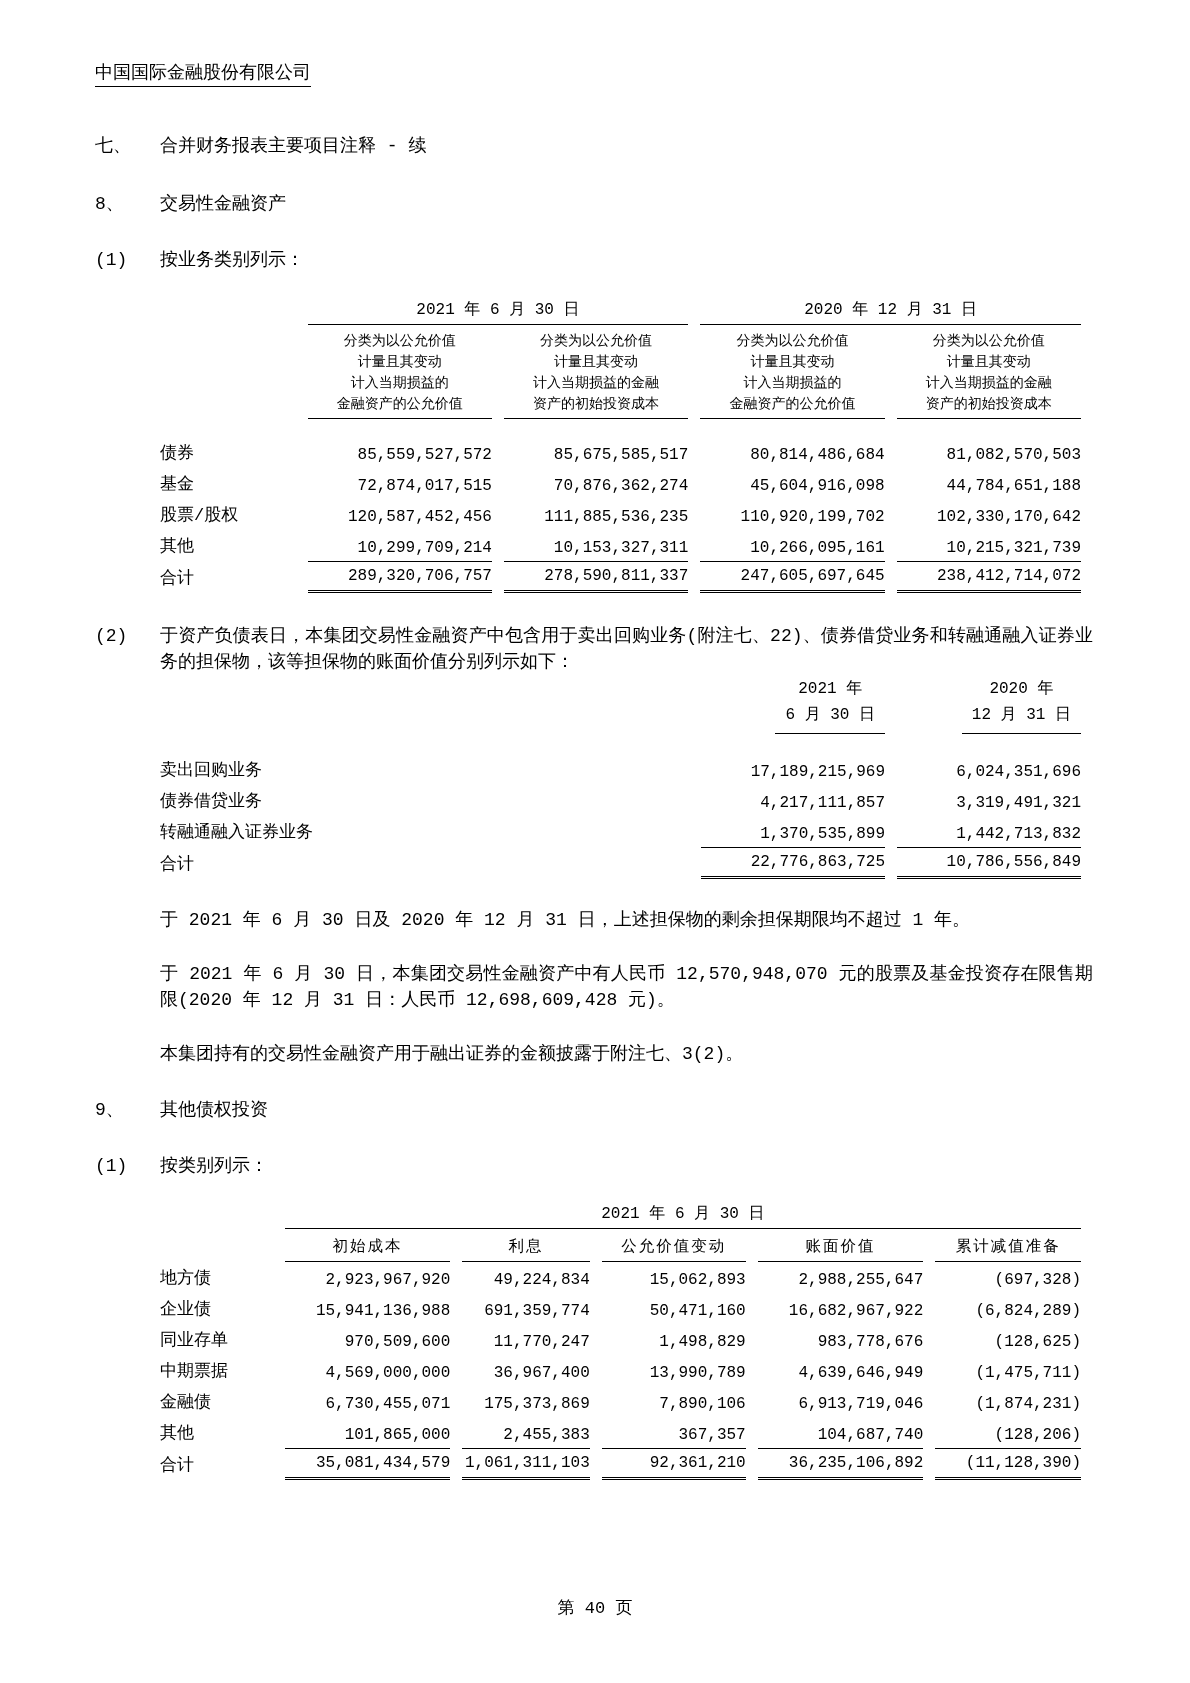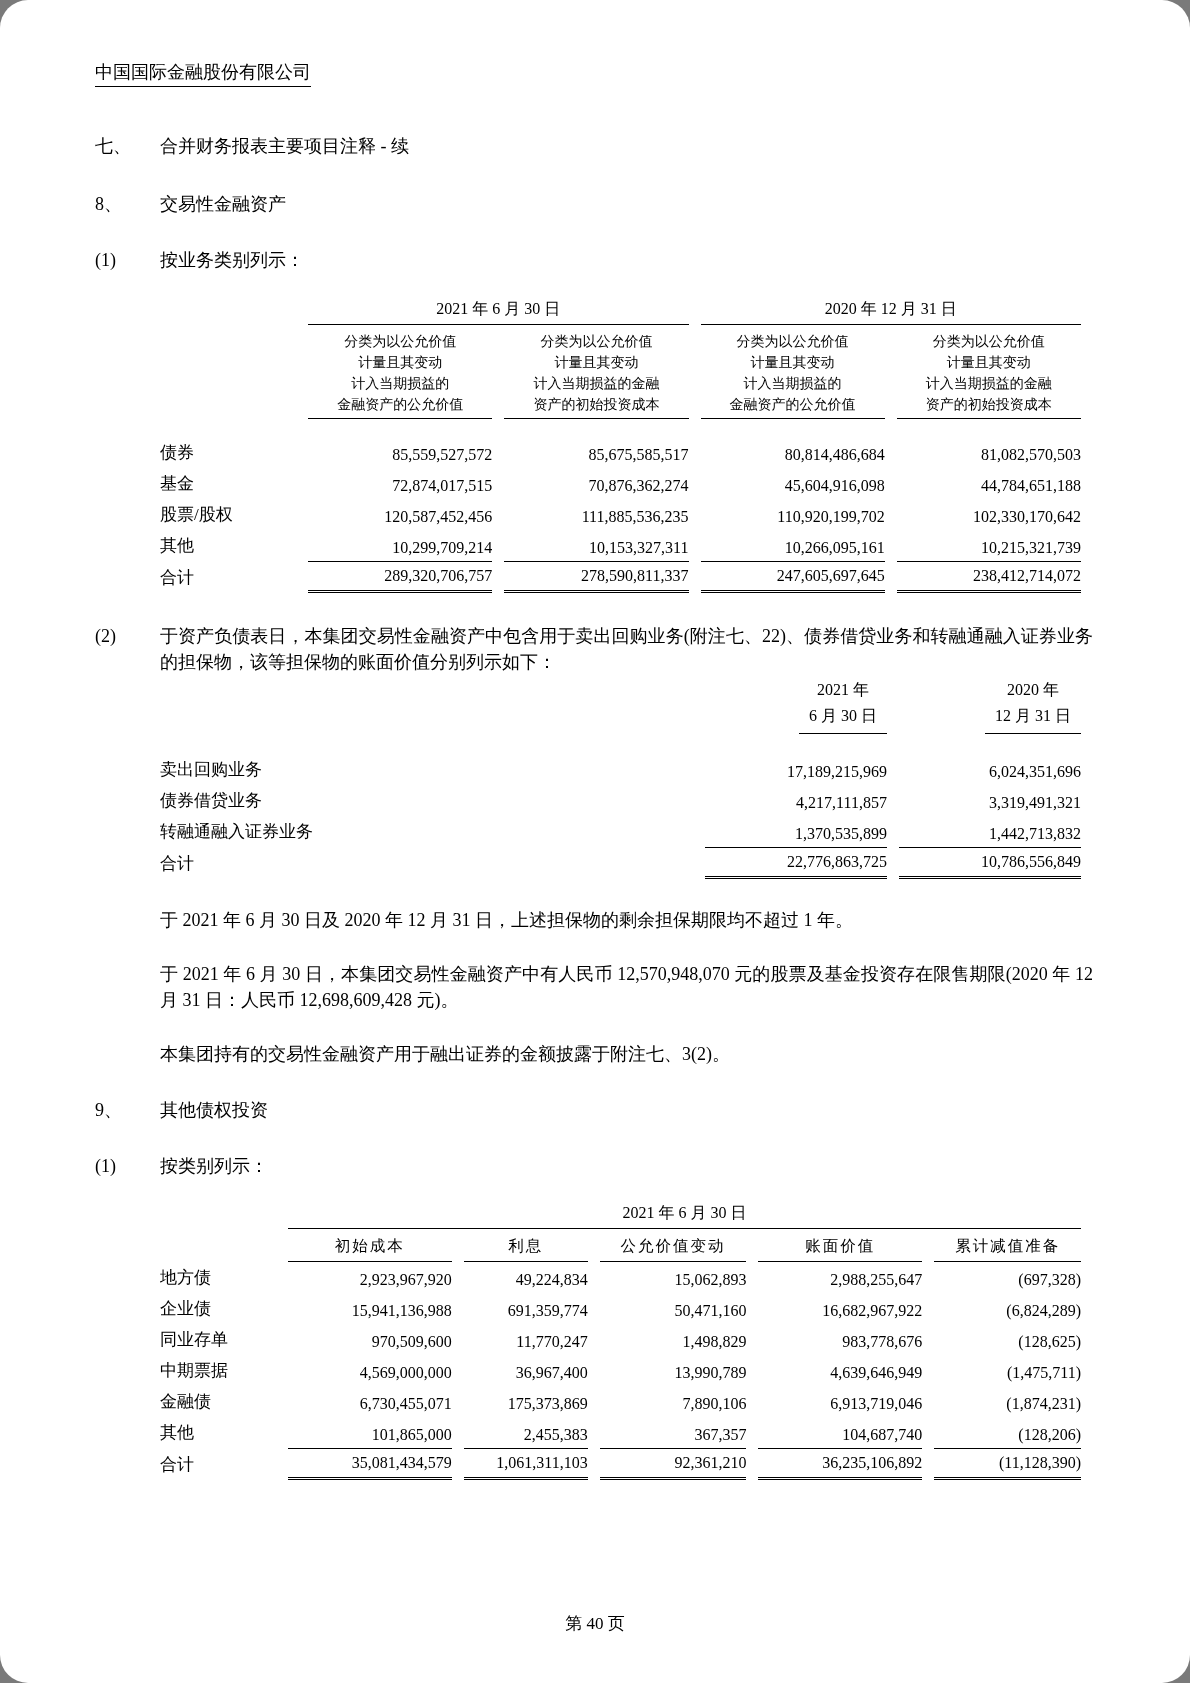--- a/index.html
+++ b/index.html
@@ -1,21 +1,21 @@
 <!DOCTYPE html>
 <html><head>
 <meta charset="utf-8">
 <style>
   * { box-sizing: border-box; }
   html, body { margin: 0; padding: 0; background: #7a7a7a; }
   .page {
     width: 1190px; height: 1683px; margin: 0 auto;
     background: #ffffff; color: #000;
-    font-family: Liberation Serif, serif;
-    position: relative; overflow: hidden; border-radius: 28px;
+    font-family: Liberation Mono, monospace;
+    position: relative; overflow: hidden;
   }
   .inner { padding: 60px 97px 0 95px; }
 
   .company { font-size: 18px; }
   .company span { display: inline-block; border-bottom: 1.6px solid #000; padding-bottom: 2px; }
 
   .sec { display: flex; font-size: 18px; line-height: 1.45; }
   .sec .n { width: 65px; flex: none; }
   .sec .t { flex: 1; }
   .para { text-align: justify; }
@@ -52,21 +52,21 @@
   .t3 { margin-top: 22px; }
   .t3 col.cl  { width: 122px; }
   .t3 col.c1  { width: 172px; }
   .t3 col.c2  { width: 128px; }
   .t3 col.c3  { width: 152px; }
   .t3 col.c4  { width: 172px; }
   .t3 col.c5  { width: 152px; }
   .t3 th.grp { text-align: center; border-bottom: 1px solid #000; font-size: 16px; padding-bottom: 4px; }
   .t3 th.colh { text-align: center; border-bottom: 1px solid #000; font-size: 15.5px; letter-spacing: 2px; padding-top: 7px; padding-bottom: 4px; white-space: nowrap; }
 
-  .footer { position: absolute; left: 0; right: 0; bottom: 48px; text-align: center; font-size: 17px; }
+  .footer { position: absolute; left: 0; right: 0; bottom: 64px; text-align: center; font-size: 17px; }
 </style>
 </head>
 <body>
 
 <div class="page">
   <div class="inner">
 
     <div class="company">
       <span>中国国际金融股份有限公司</span>
     </div>

